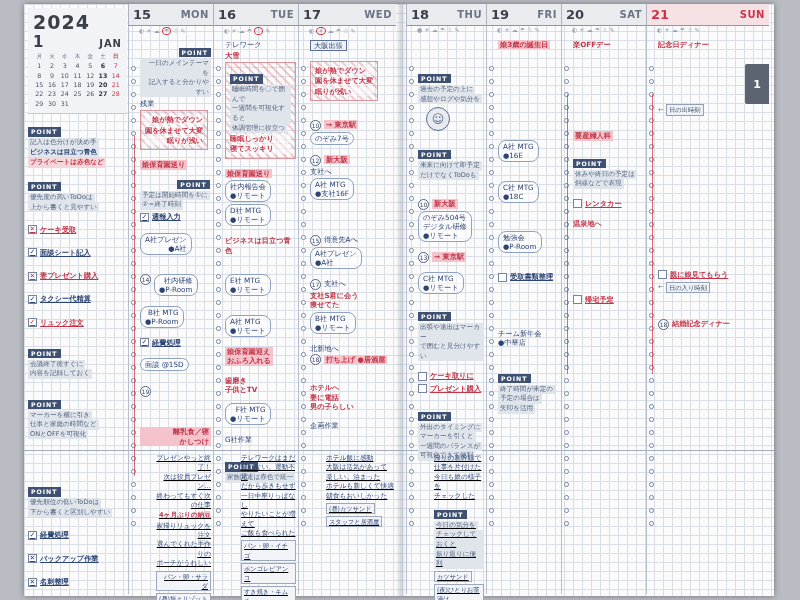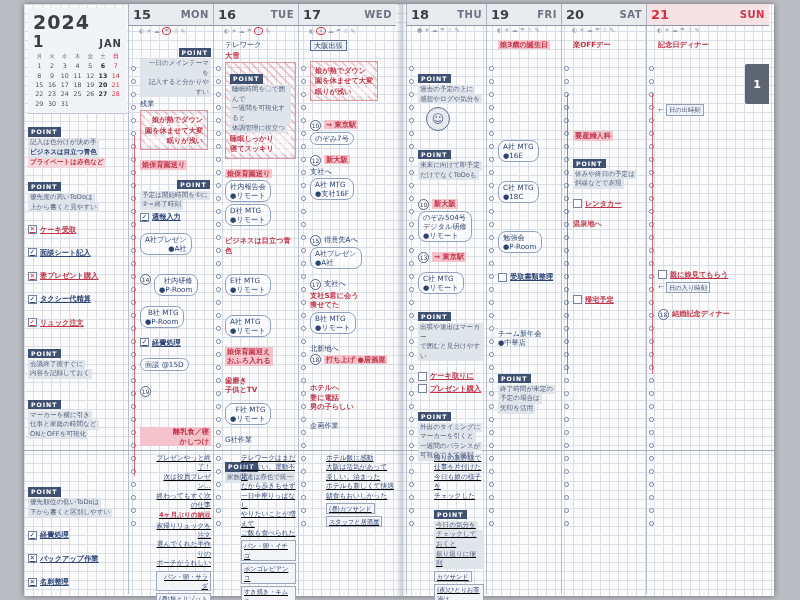--- a/index.html
+++ b/index.html
@@ -466,21 +466,21 @@
           <div class="red">記念日ディナー</div>
           <div class="stamp" style="margin-top: 54px;">
             <span class="arr">←</span>
             <span class="box">日の出時刻</span>
           </div>
           <div class="todo red" style="margin-top: 153px;"><span class="cb"></span><span>親に娘見てもらう</span></div>
           <div class="stamp">
             <span class="arr">←</span>
             <span class="box">日の入り時刻</span>
           </div>
-          <div class="withtime" style="margin-top: 15px;">
+          <div class="withtime" style="margin-top: 25px;">
             <span class="time">18</span>
             <div class="red" style="margin-top: 0px;">結婚記念ディナー</div>
           </div>
         </div>
         <div class="journal"></div>
       </div>
     </div>
 
   <div id="tab1">1</div>
 </div>

